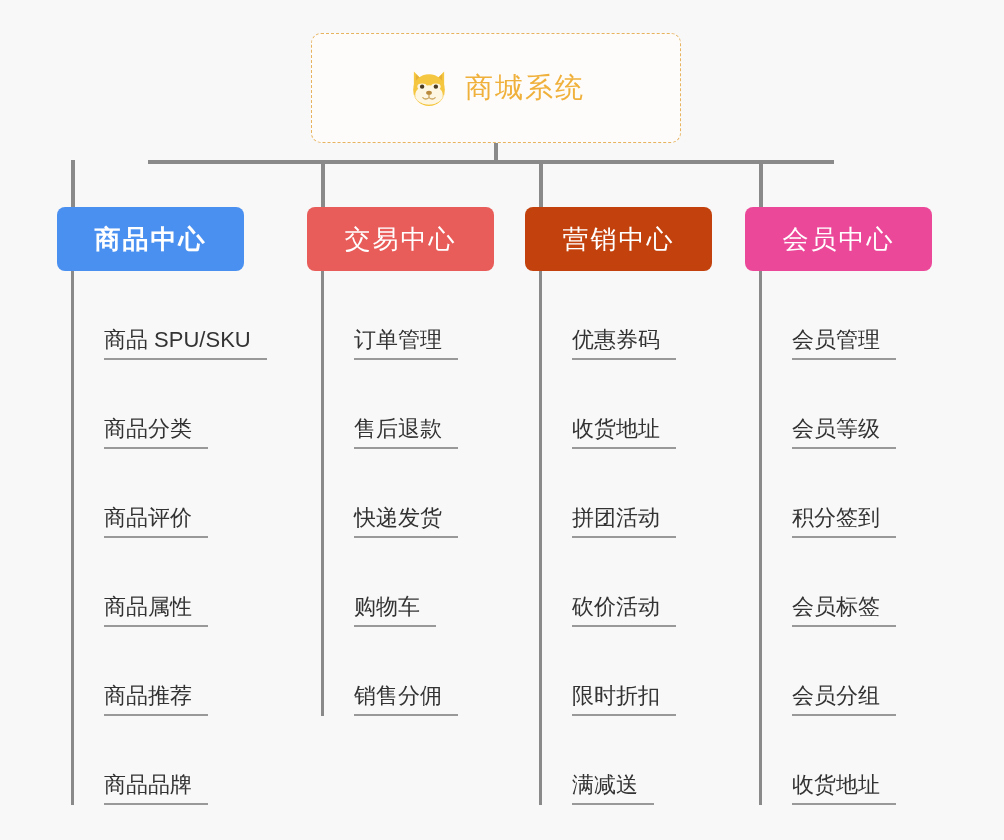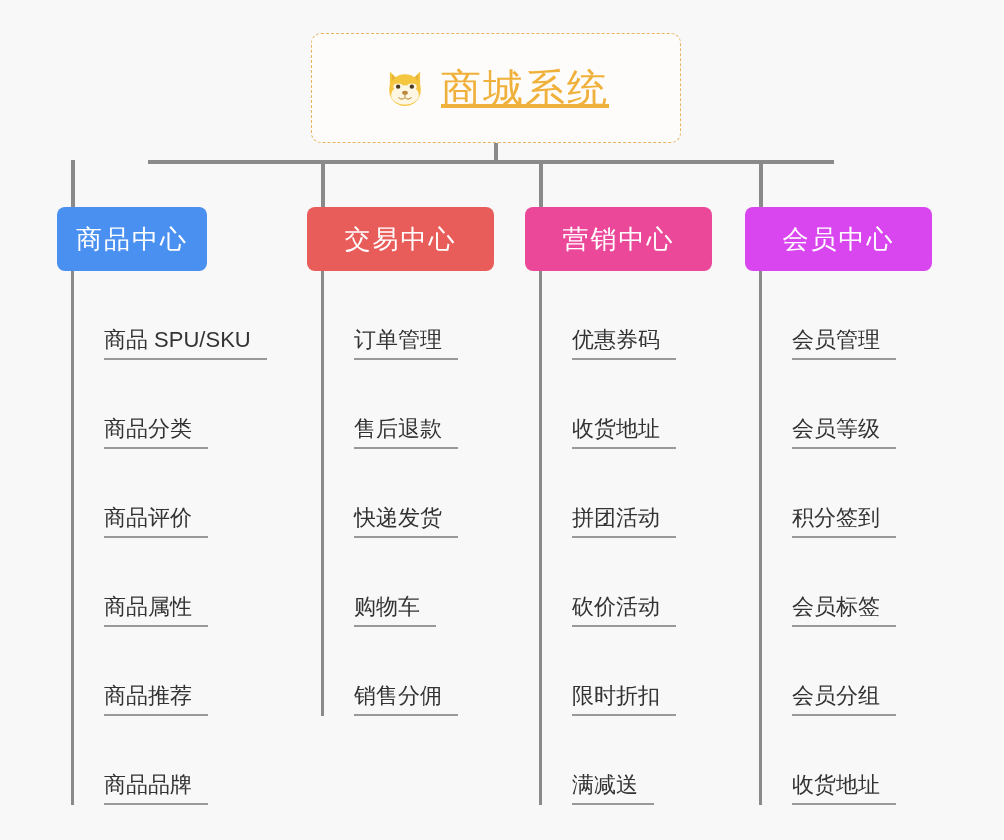--- a/index.html
+++ b/index.html
@@ -34,25 +34,24 @@
     justify-content: center;
     gap: 14px;
   }
   .root-emoji {
     font-size: 42px;
     line-height: 1;
     display: block;
   }
   .root-emoji svg { display: block; }
   .root-title {
-    font-size: 40px;
+    font-size: 28px;
     color: #f0b13c;
     letter-spacing: 2px;
     white-space: nowrap;
-    text-decoration: underline;
   }
 
   
   .conn {
     position: absolute;
     background: #8a8a8a;
   }
   .conn-v { width: 4px; }
   .conn-h { height: 4px; }
 
@@ -97,21 +96,21 @@
     border-radius: 8px;
     display: flex;
     align-items: center;
     justify-content: center;
     color: #ffffff;
     font-size: 26px;
     letter-spacing: 2px;
     white-space: nowrap;
     padding: 0 18px;
   }
-  .column.c0 .cat-header { width: 150px; }
+  .column.c0 .cat-header { width: 187px; font-weight: bold; }
   .column.c1 .cat-header { width: 187px; }
   .column.c2 .cat-header { width: 187px; }
   .column.c3 .cat-header { width: 187px; }
 
   
   .leaf-wrap {
     position: absolute;
     top: 111px;
     left: 14px;
     width: 206px;
@@ -208,21 +207,21 @@
             <span class="leaf-text">购物车</span>
           </div>
         <div class="leaf">
             <span class="leaf-text">销售分佣</span>
           </div>
       </div>
     </div>
 
     <div class="column c2">
       <div class="drop"></div>
-      <div class="cat-header" style="background:#ec4899">营销中心</div>
+      <div class="cat-header" style="background:#c2410c">营销中心</div>
       <div class="leaf-wrap">
         <div class="leaf">
             <span class="leaf-text">优惠券码</span>
           </div>
         <div class="leaf">
             <span class="leaf-text">收货地址</span>
           </div>
         <div class="leaf">
             <span class="leaf-text">拼团活动</span>
           </div>
@@ -233,21 +232,21 @@
             <span class="leaf-text">限时折扣</span>
           </div>
         <div class="leaf">
             <span class="leaf-text">满减送</span>
           </div>
       </div>
     </div>
 
     <div class="column c3">
       <div class="drop"></div>
-      <div class="cat-header" style="background:#d946ef">会员中心</div>
+      <div class="cat-header" style="background:#ec4899">会员中心</div>
       <div class="leaf-wrap">
         <div class="leaf">
             <span class="leaf-text">会员管理</span>
           </div>
         <div class="leaf">
             <span class="leaf-text">会员等级</span>
           </div>
         <div class="leaf">
             <span class="leaf-text">积分签到</span>
           </div>

